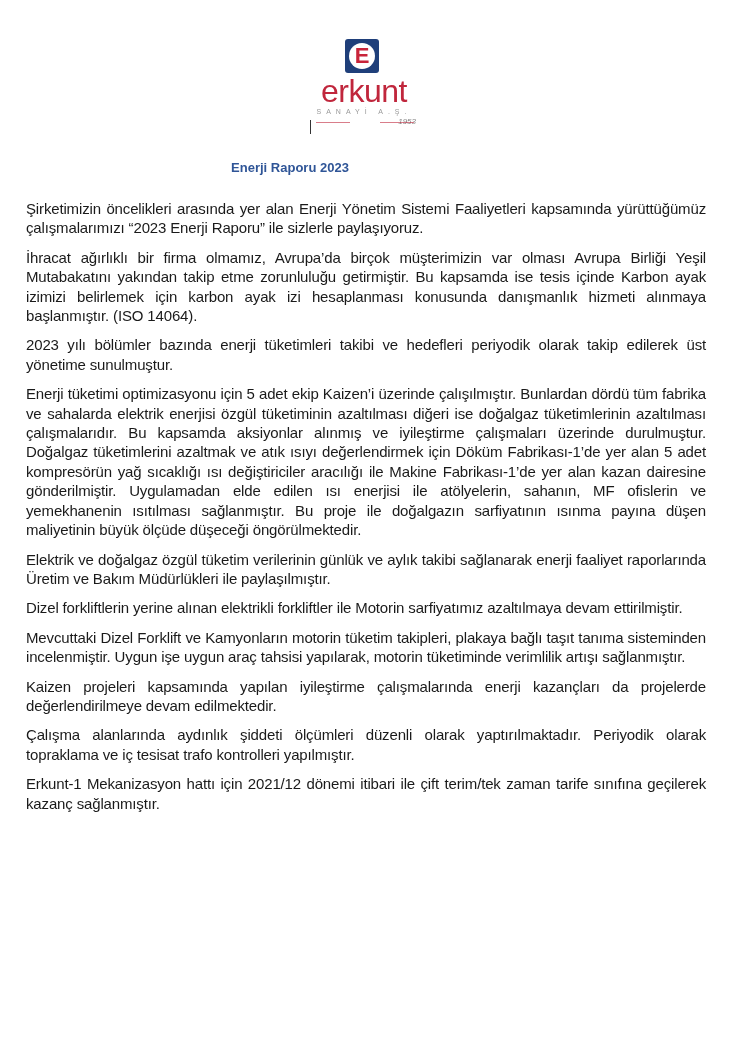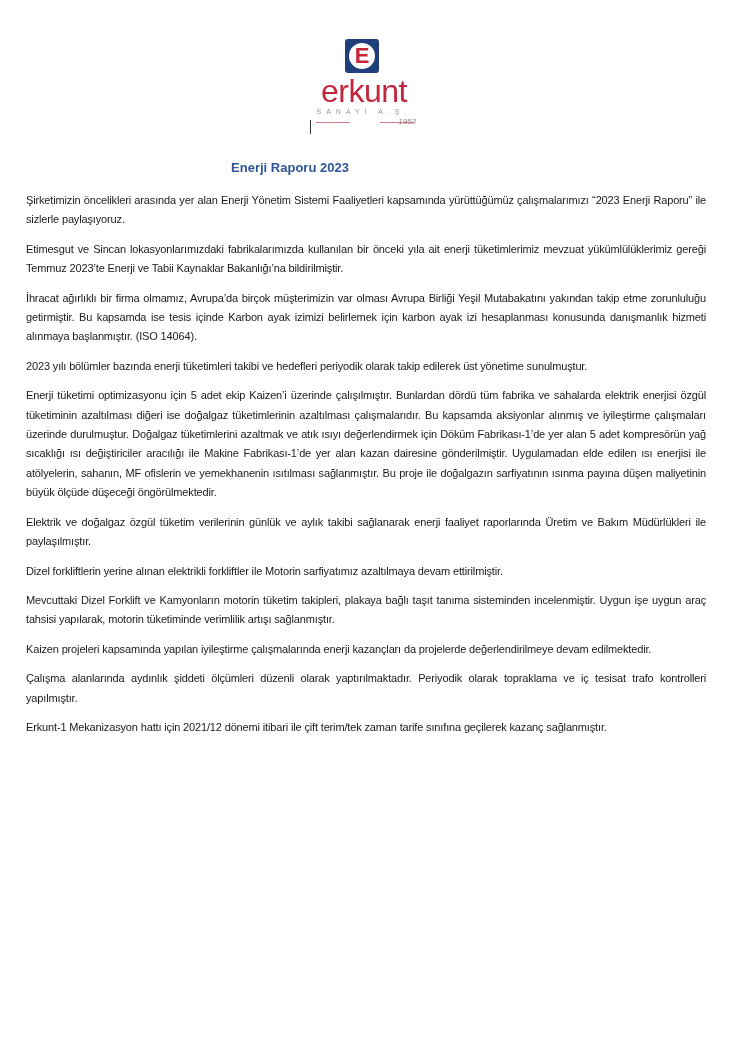--- a/index.html
+++ b/index.html
@@ -126,22 +126,22 @@
       line-height: 22px;
       color: #2f5597;
     }
     .content {
       position: absolute;
       left: 26px;
       top: 191px;
       width: 680px;
     }
     .content p {
-      margin: 0 0 10px 0;
-      font-size: 11px;
+      margin: 8px 0 10px 0;
+      font-size: 15px;
       line-height: 19.4px;
       text-align: justify;
       color: #1a1a1a;
       letter-spacing: -0.15px;
     }
   </style>
 </head>
 <body>
 
 <div class="page">
@@ -158,21 +158,20 @@
       <div class="logo-year">1953</div>
       <div class="line r"></div>
     </div>
     <div class="logo-bar"></div>
   </div>
 
   <h1 class="title" style="margin:0;">Enerji Raporu 2023</h1>
 
   <div class="content">
     <p>Şirketimizin öncelikleri arasında yer alan Enerji Yönetim Sistemi Faaliyetleri kapsamında yürüttüğümüz çalışmalarımızı “2023 Enerji Raporu” ile sizlerle paylaşıyoruz.</p>
-    <p>Etimesgut ve Sincan lokasyonlarımızdaki fabrikalarımızda kullanılan bir önceki yıla ait enerji tüketimlerimiz mevzuat yükümlülüklerimiz gereği Temmuz 2023’te Enerji ve Tabii Kaynaklar Bakanlığı’na bildirilmiştir.</p>
     <p>İhracat ağırlıklı bir firma olmamız, Avrupa’da birçok müşterimizin var olması Avrupa Birliği Yeşil Mutabakatını yakından takip etme zorunluluğu getirmiştir. Bu kapsamda ise tesis içinde Karbon ayak izimizi belirlemek için karbon ayak izi hesaplanması konusunda danışmanlık hizmeti alınmaya başlanmıştır. (ISO 14064).</p>
     <p>2023 yılı bölümler bazında enerji tüketimleri takibi ve hedefleri periyodik olarak takip edilerek üst yönetime sunulmuştur.</p>
     <p>Enerji tüketimi optimizasyonu için 5 adet ekip Kaizen’i üzerinde çalışılmıştır. Bunlardan dördü tüm fabrika ve sahalarda elektrik enerjisi özgül tüketiminin azaltılması diğeri ise doğalgaz tüketimlerinin azaltılması çalışmalarıdır. Bu kapsamda aksiyonlar alınmış ve iyileştirme çalışmaları üzerinde durulmuştur. Doğalgaz tüketimlerini azaltmak ve atık ısıyı değerlendirmek için Döküm Fabrikası-1’de yer alan 5 adet kompresörün yağ sıcaklığı ısı değiştiriciler aracılığı ile Makine Fabrikası-1’de yer alan kazan dairesine gönderilmiştir. Uygulamadan elde edilen ısı enerjisi ile atölyelerin, sahanın, MF ofislerin ve yemekhanenin ısıtılması sağlanmıştır. Bu proje ile doğalgazın sarfiyatının ısınma payına düşen maliyetinin büyük ölçüde düşeceği öngörülmektedir.</p>
     <p>Elektrik ve doğalgaz özgül tüketim verilerinin günlük ve aylık takibi sağlanarak enerji faaliyet raporlarında Üretim ve Bakım Müdürlükleri ile paylaşılmıştır.</p>
     <p>Dizel forkliftlerin yerine alınan elektrikli forkliftler ile Motorin sarfiyatımız azaltılmaya devam ettirilmiştir.</p>
     <p>Mevcuttaki Dizel Forklift ve Kamyonların motorin tüketim takipleri, plakaya bağlı taşıt tanıma sisteminden incelenmiştir. Uygun işe uygun araç tahsisi yapılarak, motorin tüketiminde verimlilik artışı sağlanmıştır.</p>
     <p>Kaizen projeleri kapsamında yapılan iyileştirme çalışmalarında enerji kazançları da projelerde değerlendirilmeye devam edilmektedir.</p>
     <p>Çalışma alanlarında aydınlık şiddeti ölçümleri düzenli olarak yaptırılmaktadır. Periyodik olarak topraklama ve iç tesisat trafo kontrolleri yapılmıştır.</p>
     <p>Erkunt-1 Mekanizasyon hattı için 2021/12 dönemi itibari ile çift terim/tek zaman tarife sınıfına geçilerek kazanç sağlanmıştır.</p>
   </div>

